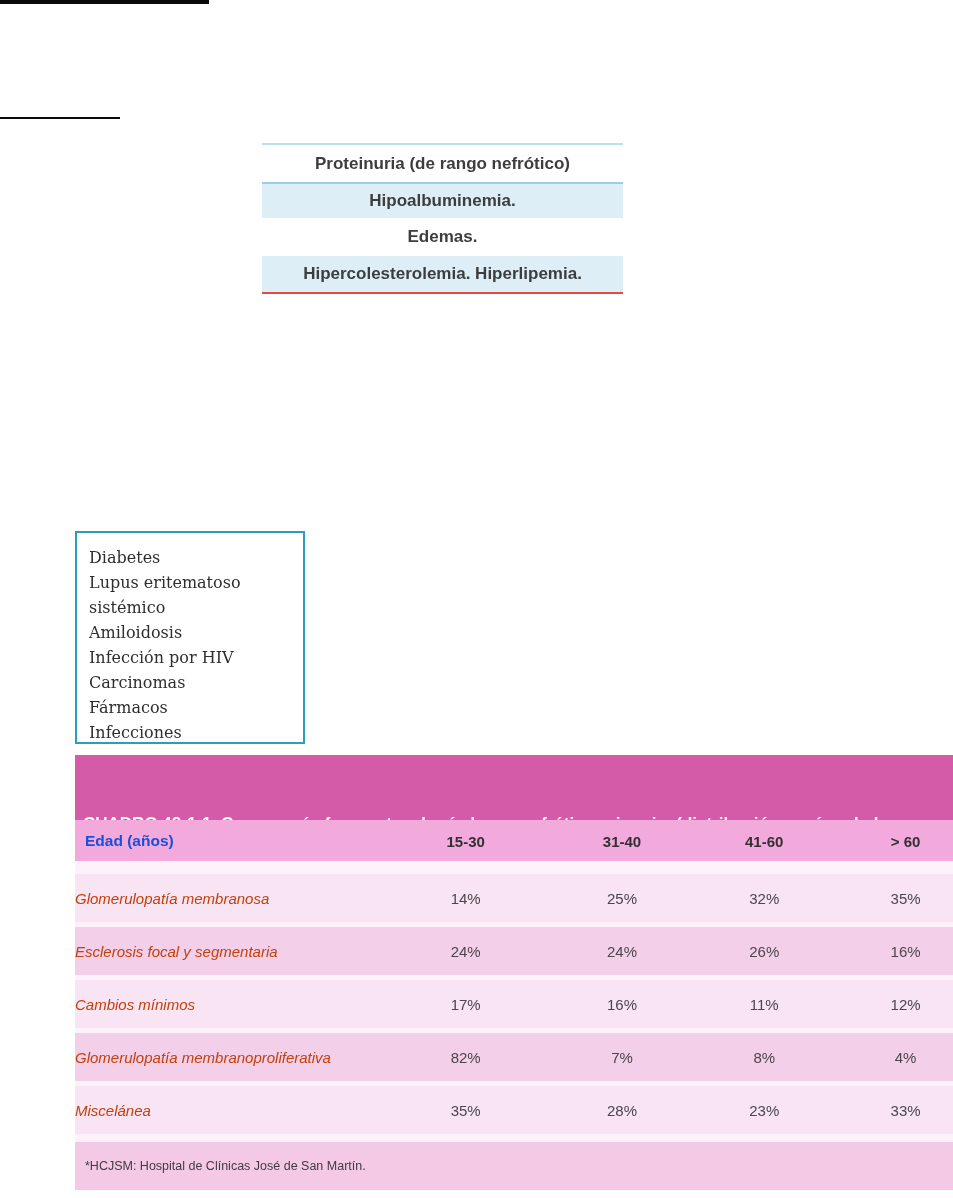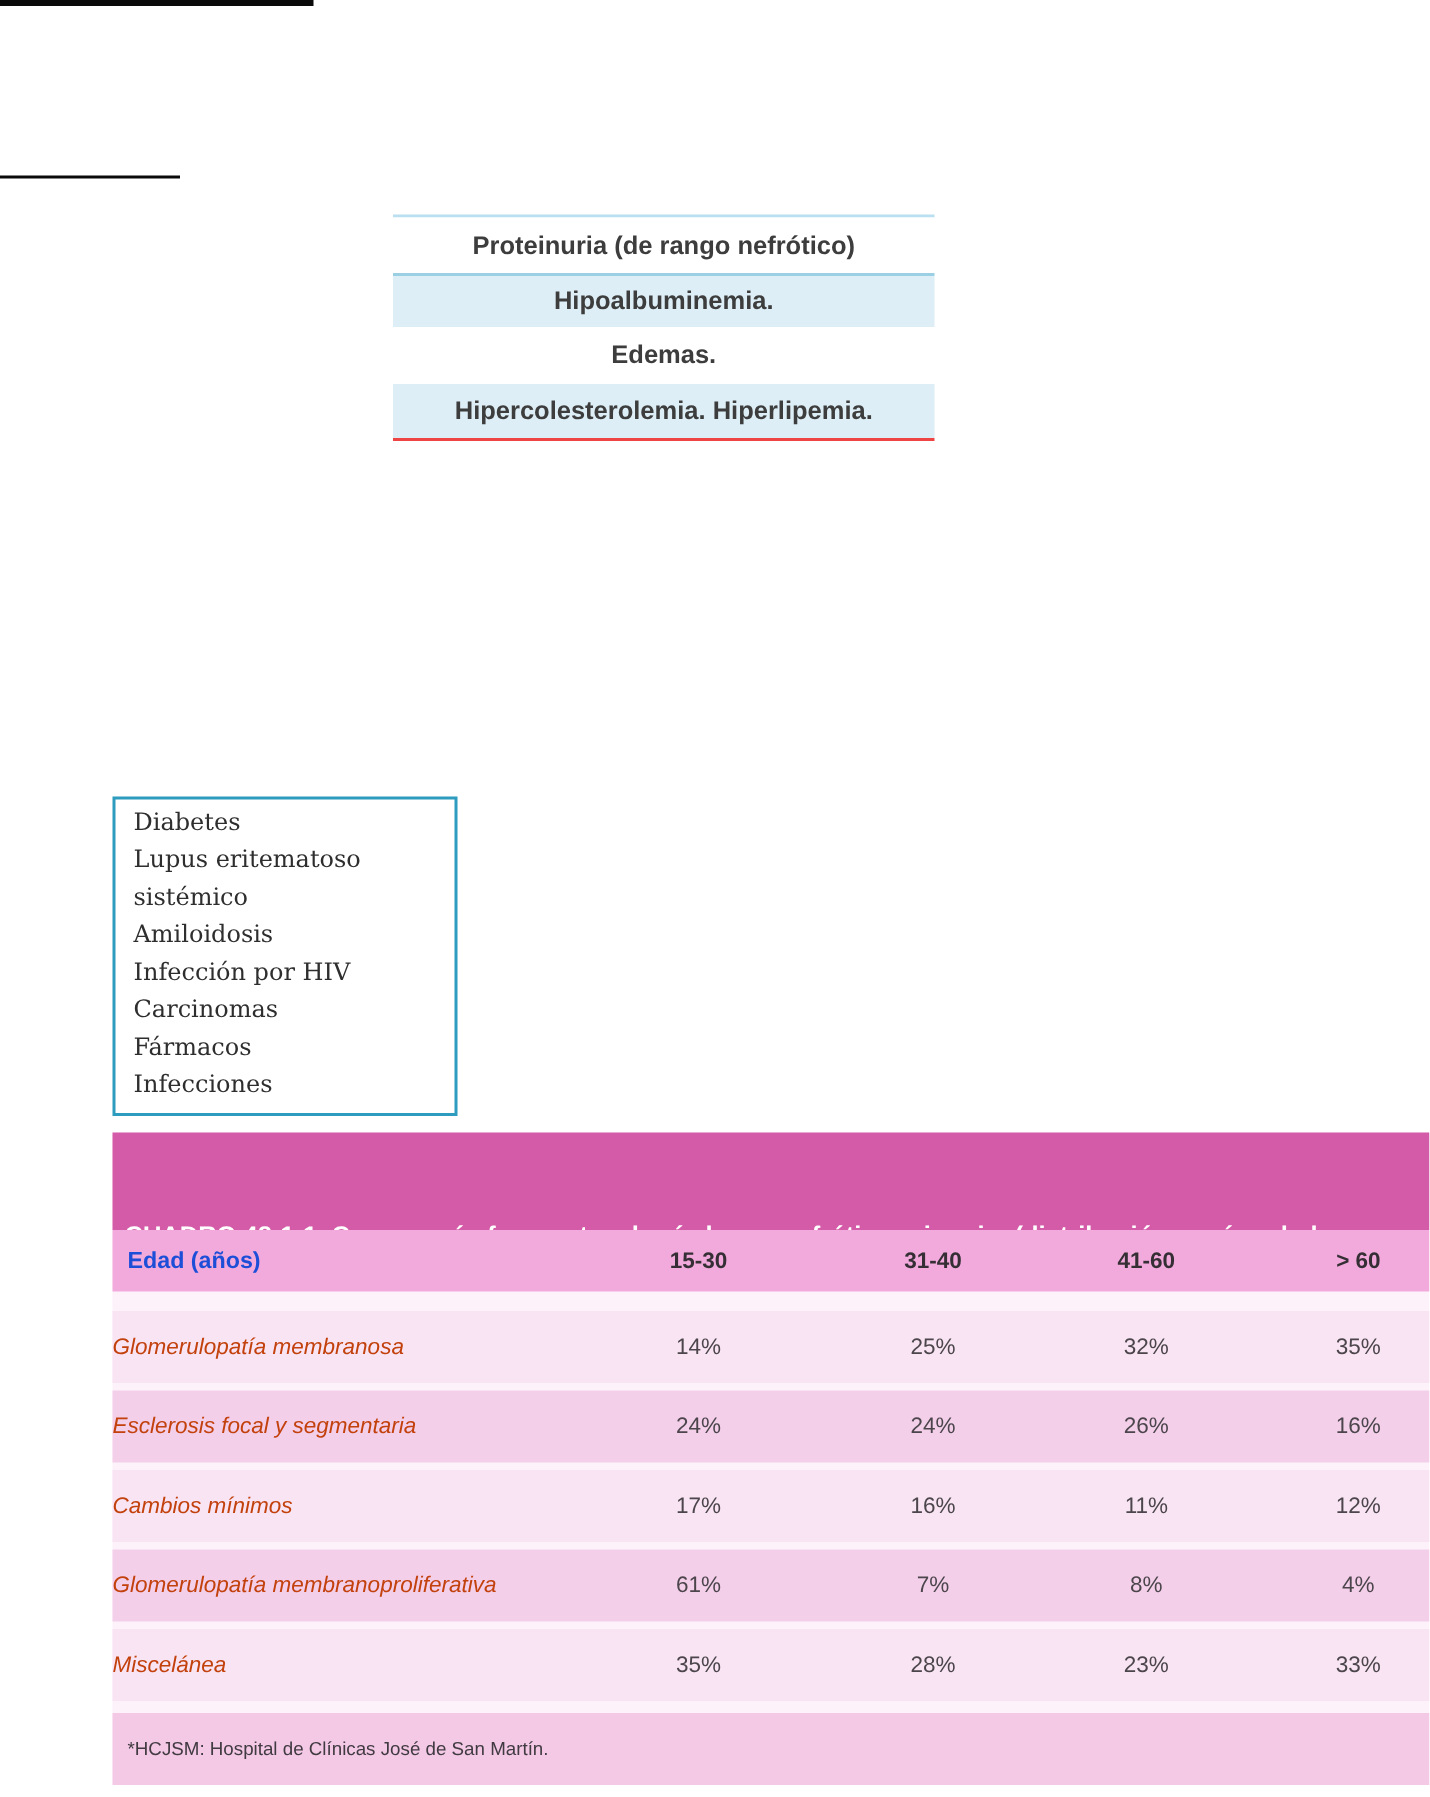--- a/index.html
+++ b/index.html
@@ -15,21 +15,21 @@
               border-top:2px solid #b9dff0; border-bottom:2px solid #ef4444;font-weight:bold; }
   .feature-row { width:100%; display:flex; align-items:center; justify-content:center;
                  font-size:17px; color:#3d3d3d; }
   .feature-row:nth-child(1) { height:39px; background:#ffffff; border-bottom:2px solid #9bcfe4; }
   .feature-row:nth-child(2) { height:34px; background:#ddeef6; }
   .feature-row:nth-child(3) { height:38px; background:#ffffff; }
   .feature-row:nth-child(4) { height:36px; background:#ddeef6; }
 
   
   .causes-box { position:absolute; left:75px; top:531px; width:230px; height:213px;
-                border:2px solid #2d9cbe; background:#ffffff; padding:2px 0 0 12px; }
+                border:2px solid #2d9cbe; background:#ffffff; padding:12px 0 0 12px; }
   .cause-item { font-family:"DejaVu Serif", serif; font-size:16px; line-height:25px;
                 color:#2e2e2e; list-style:none; }
 
   
   .cuadro { position:absolute; left:75px; top:755px; width:878px; height:435px;
             background:#fdf2fa; }
   .cuadro-header { width:100%; height:65px; background:#d45ba7; color:#ffffff;
                    font-weight:bold; font-size:17px; line-height:24px;
                    padding:9px 8px 0 8px; white-space:pre-wrap; }
   .colhead-row { position:relative; width:100%; height:41px; background:#f1aadb; }
@@ -107,21 +107,21 @@
   <div class="body-row light">
     <span class="row-label">Cambios mínimos</span>
     <span class="value-cell c1">17%</span>
     <span class="value-cell c2">16%</span>
     <span class="value-cell c3">11%</span>
     <span class="value-cell c4">12%</span>
   </div>
 
   <div class="body-row dark">
     <span class="row-label">Glomerulopatía membranoproliferativa</span>
-    <span class="value-cell c1">61%</span>
+    <span class="value-cell c1">82%</span>
     <span class="value-cell c2">7%</span>
     <span class="value-cell c3">8%</span>
     <span class="value-cell c4">4%</span>
   </div>
 
   <div class="body-row light">
     <span class="row-label">Miscelánea</span>
     <span class="value-cell c1">35%</span>
     <span class="value-cell c2">28%</span>
     <span class="value-cell c3">23%</span>

